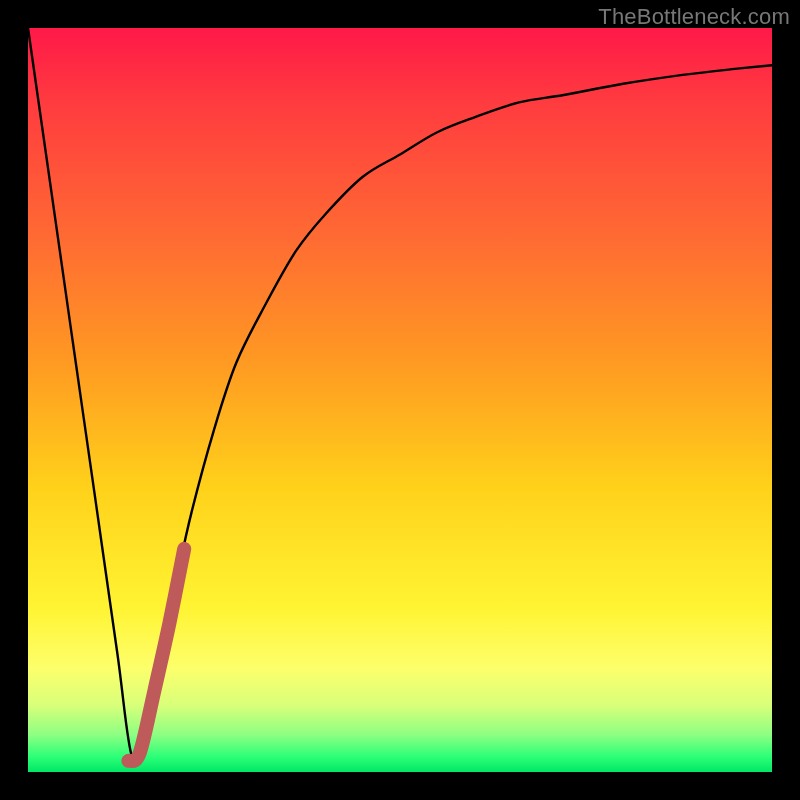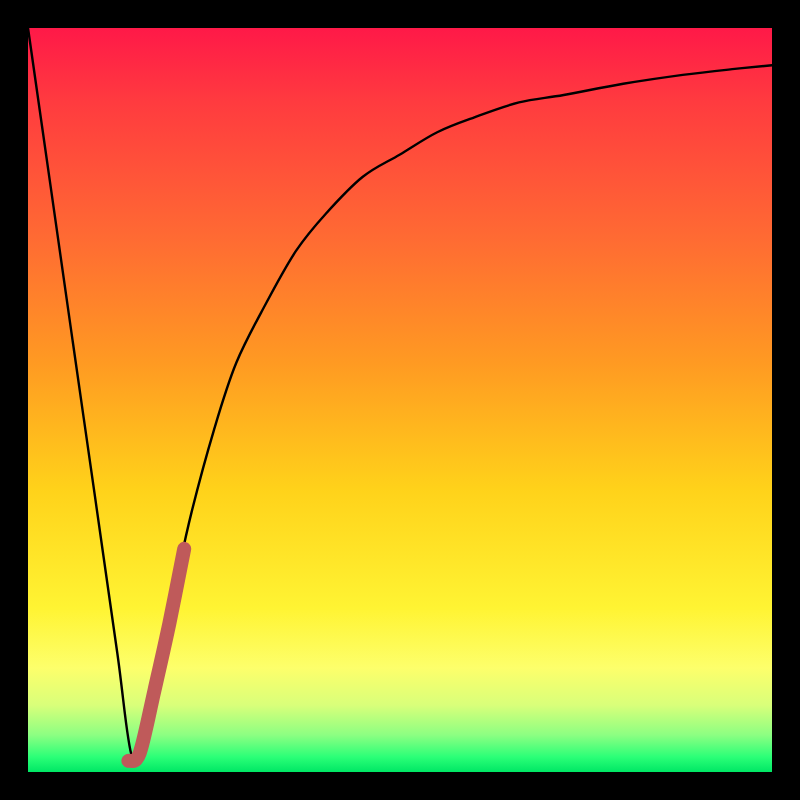--- a/index.html
+++ b/index.html
@@ -57,20 +57,21 @@
     top: 0;
     width: 744px;
     height: 744px;
     overflow: visible;
   }
 </style>
 </head>
 <body>
 
 <div class="frame">
+  <div class="attribution">TheBottleneck.com</div>
 
   <div class="plot">
     <svg class="curve" viewBox="0 0 744 744">
       <path fill="none" stroke="#000" stroke-width="2.4" stroke-linecap="round" stroke-linejoin="round" d="M 0.0 0.0 C 3.7 26.0, 14.9 104.2, 22.3 156.2 C 29.8 208.3, 37.2 260.4, 44.6 312.5 C 52.1 364.6, 59.5 416.6, 67.0 468.7 C 74.4 520.8, 83.1 581.6, 89.3 625.0 C 95.5 668.4, 99.2 716.7, 104.2 729.1 C 109.1 741.5, 114.1 716.7, 119.0 699.4 C 124.0 682.0, 129.0 649.8, 133.9 625.0 C 138.9 600.2, 143.8 574.1, 148.8 550.6 C 153.8 527.0, 157.5 508.4, 163.7 483.6 C 169.9 458.8, 178.6 426.6, 186.0 401.8 C 193.4 377.0, 199.6 355.9, 208.3 334.8 C 217.0 313.7, 228.2 293.9, 238.1 275.3 C 248.0 256.7, 257.9 238.1, 267.8 223.2 C 277.8 208.3, 286.4 198.4, 297.6 186.0 C 308.8 173.6, 322.4 158.7, 334.8 148.8 C 347.2 138.9, 359.6 133.9, 372.0 126.5 C 384.4 119.0, 396.8 110.4, 409.2 104.2 C 421.6 98.0, 432.8 94.2, 446.4 89.3 C 460.0 84.3, 476.2 78.1, 491.0 74.4 C 505.9 70.7, 518.3 70.1, 535.7 67.0 C 553.0 63.9, 575.4 59.1, 595.2 55.8 C 615.0 52.5, 636.1 49.4, 654.7 46.9 C 673.3 44.4, 691.9 42.5, 706.8 40.9 C 721.7 39.3, 737.8 37.8, 744.0 37.2"></path>
       <path fill="none" stroke="#bf5a5a" stroke-width="14" stroke-linecap="round" stroke-linejoin="round" d="M 100.4 732.8 C 102.3 731.6, 107.3 737.2, 111.6 725.4 C 115.9 713.6, 121.5 683.9, 126.5 662.2 C 131.4 640.5, 136.4 618.8, 141.4 595.2 C 146.3 571.6, 153.8 533.2, 156.2 520.8"></path>
     </svg>
   </div>
 </div>
 
 </body></html>

